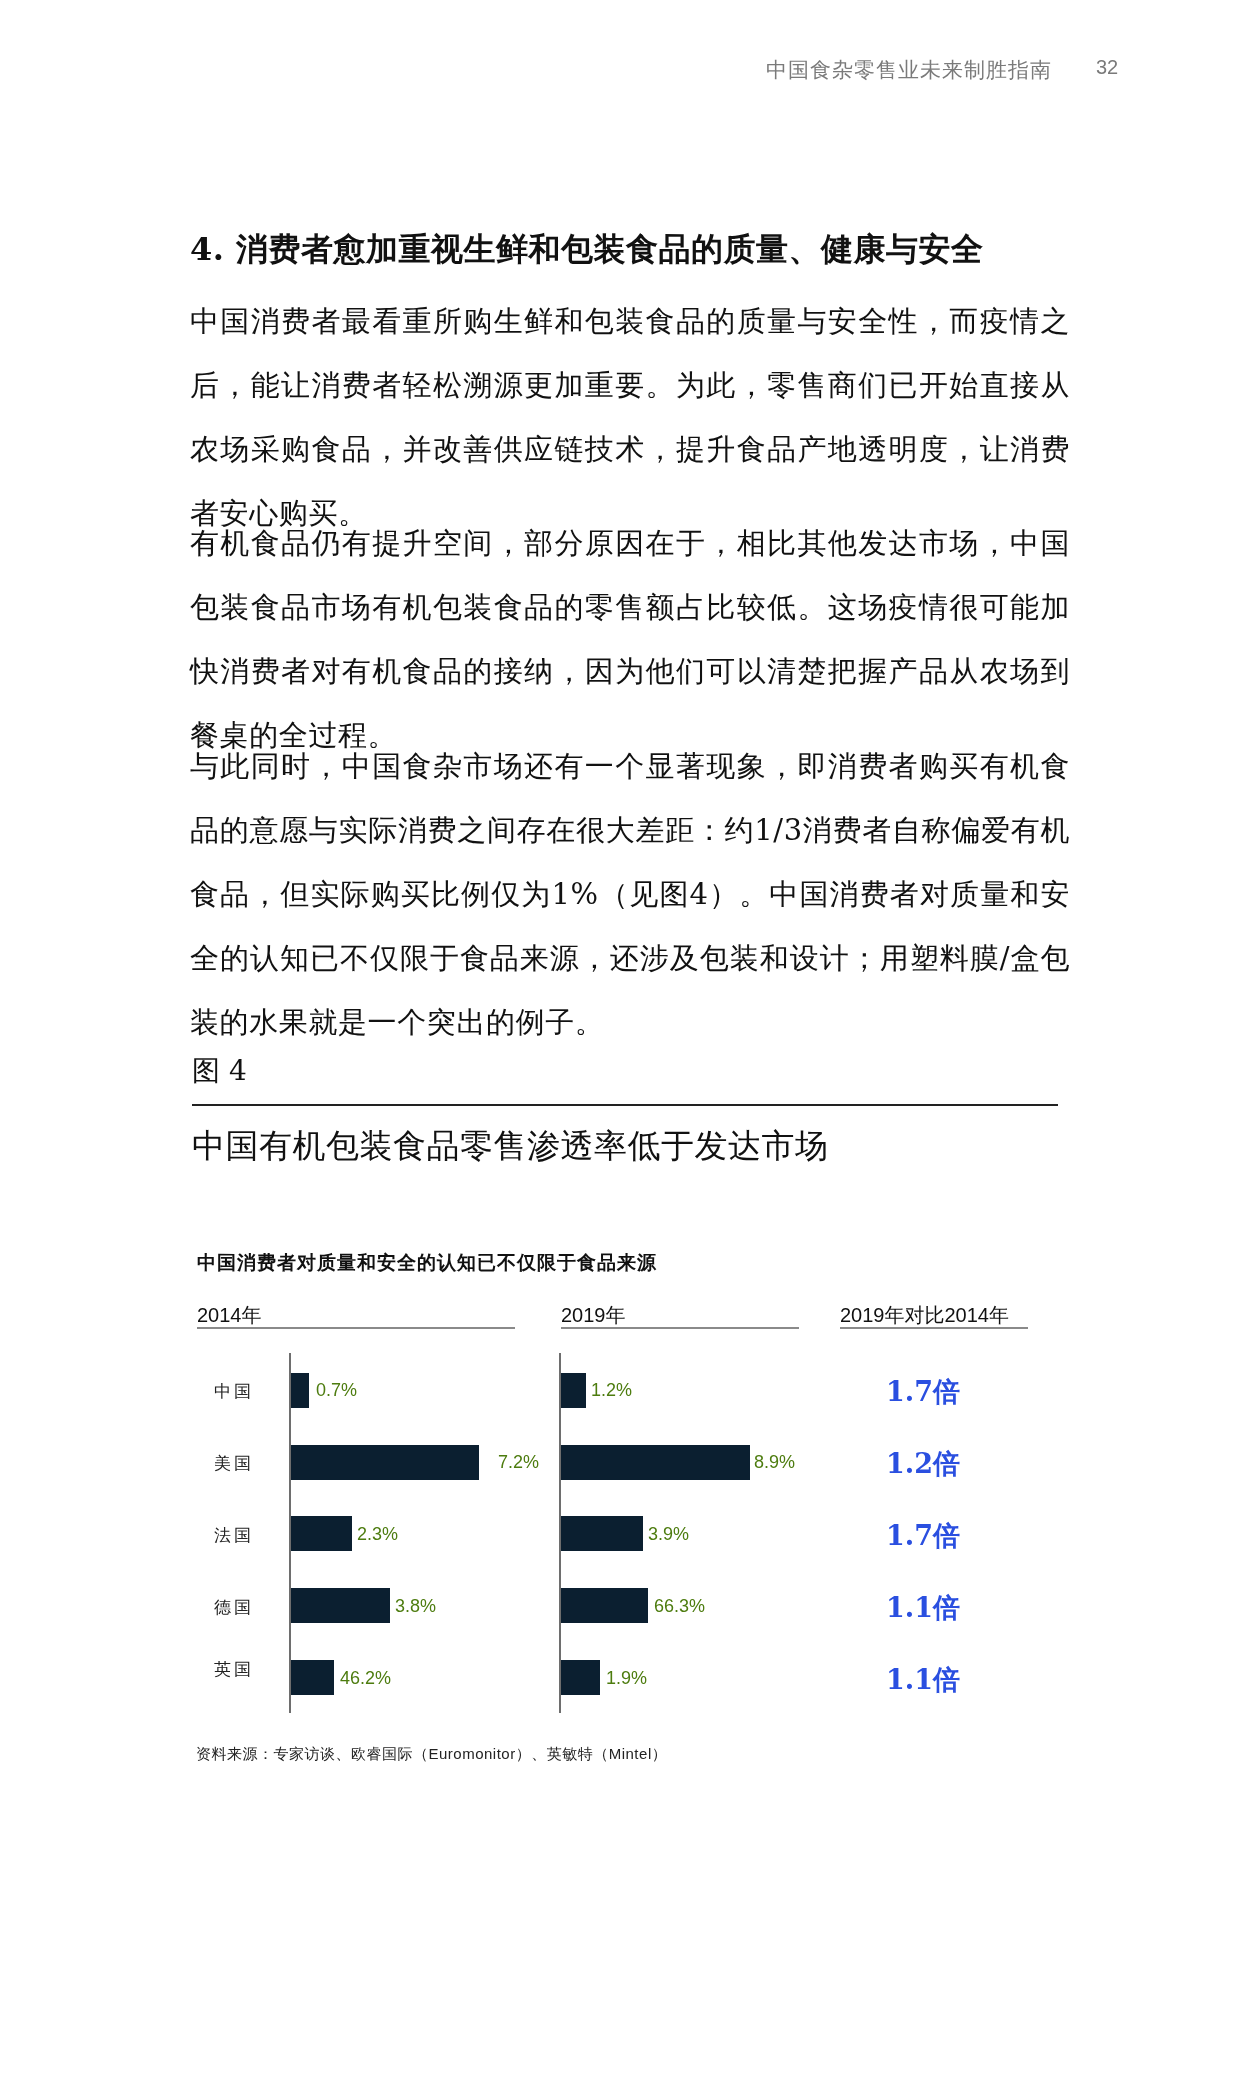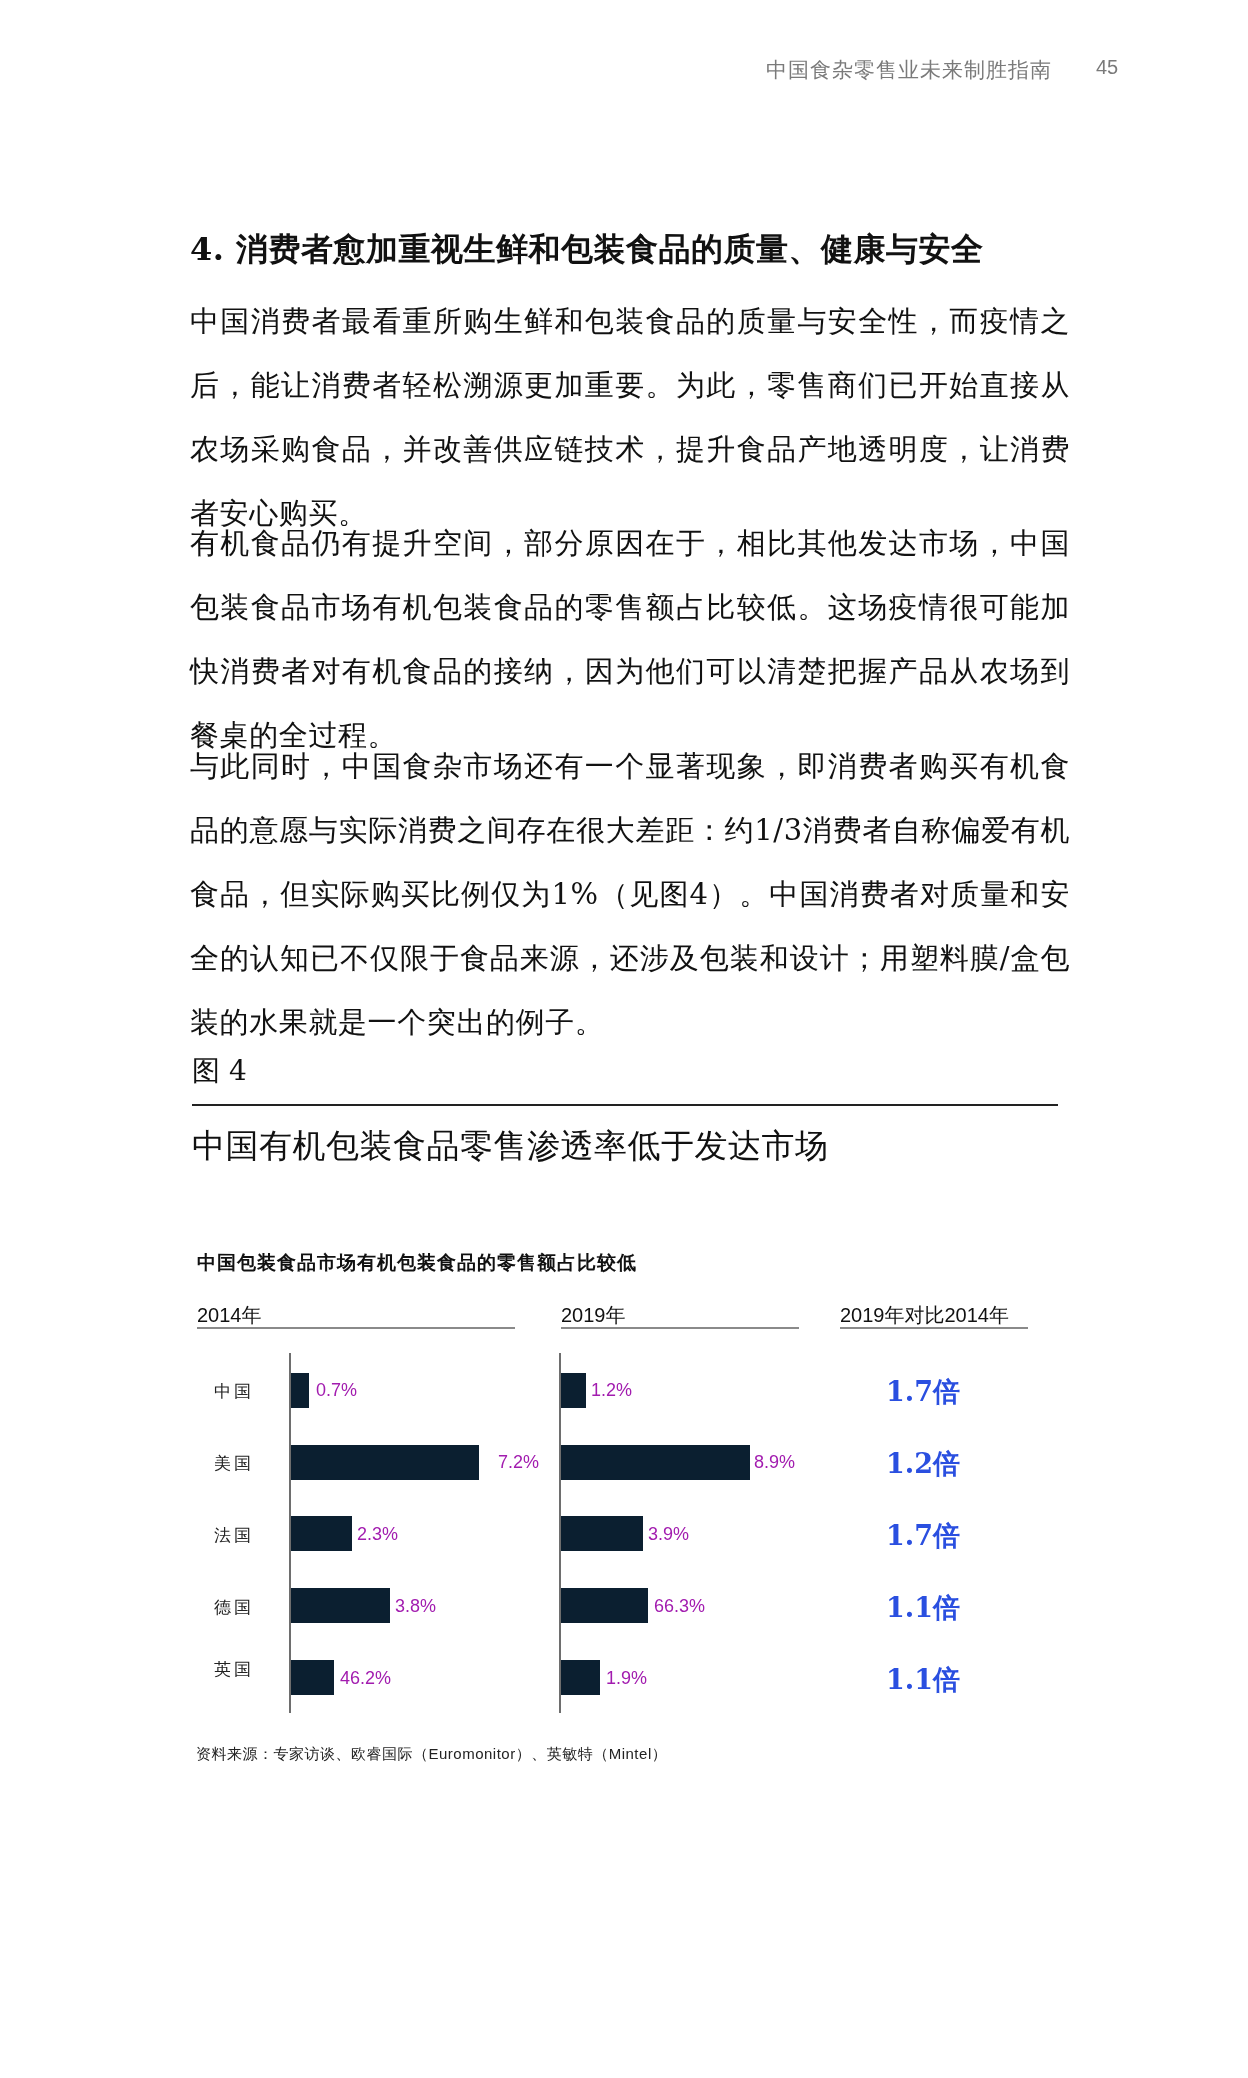--- a/index.html
+++ b/index.html
@@ -22,44 +22,44 @@
 
   .chart-subtitle { position: absolute; top: 1250px; left: 197px; font-size: 19px; font-weight: bold; color: #111; white-space: nowrap; letter-spacing: 1px; }
 
   .col-head { position: absolute; top: 1302px; font-family: "Liberation Sans", sans-serif; font-size: 20px; font-weight: normal; color: #111; white-space: nowrap; }
   .col-rule { position: absolute; top: 1327px; height: 2px; background: #8a8a8a; }
 
   .axis { position: absolute; top: 1353px; width: 2px; height: 360px; background: #6e6e6e; }
 
   .country { position: absolute; left: 214px; width: 60px; font-size: 17px; color: #222; letter-spacing: 3px; white-space: nowrap; }
   .bar { position: absolute; height: 35px; background: #0b1f30; }
-  .bar-value { position: absolute; font-family: "Liberation Sans", sans-serif; font-size: 18px; color: #a21caf; white-space: nowrap; }
+  .bar-value { position: absolute; font-family: "Liberation Sans", sans-serif; font-size: 18px; color: #4d7c0f; white-space: nowrap; }
 
   .multiplier { position: absolute; left: 886px; font-family: "DejaVu Serif", serif; font-size: 27px; font-weight: bold; color: #2a4fe0; white-space: nowrap; }
 
   .source { position: absolute; top: 1745px; left: 196px; font-size: 15px; color: #222; white-space: nowrap; letter-spacing: 0.5px; }
   .source .latin { font-family: "Liberation Sans", sans-serif; }
 </style>
 </head>
 <body>
 
 <div class="running-header">中国食杂零售业未来制胜指南</div>
-<div class="page-number">45</div>
+<div class="page-number">32</div>
 
 <h2 class="section-title">4. 消费者愈加重视生鲜和包装食品的质量、健康与安全</h2>
 <p class="para para-1">中国消费者最看重所购生鲜和包装食品的质量与安全性，而疫情之后，能让消费者轻松溯源更加重要。为此，零售商们已开始直接从农场采购食品，并改善供应链技术，提升食品产地透明度，让消费者安心购买。</p>
 <p class="para para-2">有机食品仍有提升空间，部分原因在于，相比其他发达市场，中国包装食品市场有机包装食品的零售额占比较低。这场疫情很可能加快消费者对有机食品的接纳，因为他们可以清楚把握产品从农场到餐桌的全过程。</p>
 <p class="para para-3">与此同时，中国食杂市场还有一个显著现象，即消费者购买有机食品的意愿与实际消费之间存在很大差距：约1/3消费者自称偏爱有机食品，但实际购买比例仅为1%（见图4）。中国消费者对质量和安全的认知已不仅限于食品来源，还涉及包装和设计；用塑料膜/盒包装的水果就是一个突出的例子。</p>
 
 <div class="figure-label">图 4</div>
 <div class="figure-rule"></div>
 <div class="figure-title">中国有机包装食品零售渗透率低于发达市场</div>
 
 <div>
-  <div class="chart-subtitle">中国包装食品市场有机包装食品的零售额占比较低</div>
+  <div class="chart-subtitle">中国消费者对质量和安全的认知已不仅限于食品来源</div>
 
   <div class="col-head" style="left:197px;">2014年</div>
   <div class="col-rule" style="left:197px;width:318px;"></div>
 
   <div class="col-head" style="left:561px;">2019年</div>
   <div class="col-rule" style="left:561px;width:238px;"></div>
 
   <div class="col-head" style="left:840px;">2019年对比2014年</div>
   <div class="col-rule" style="left:840px;width:188px;"></div>
 

